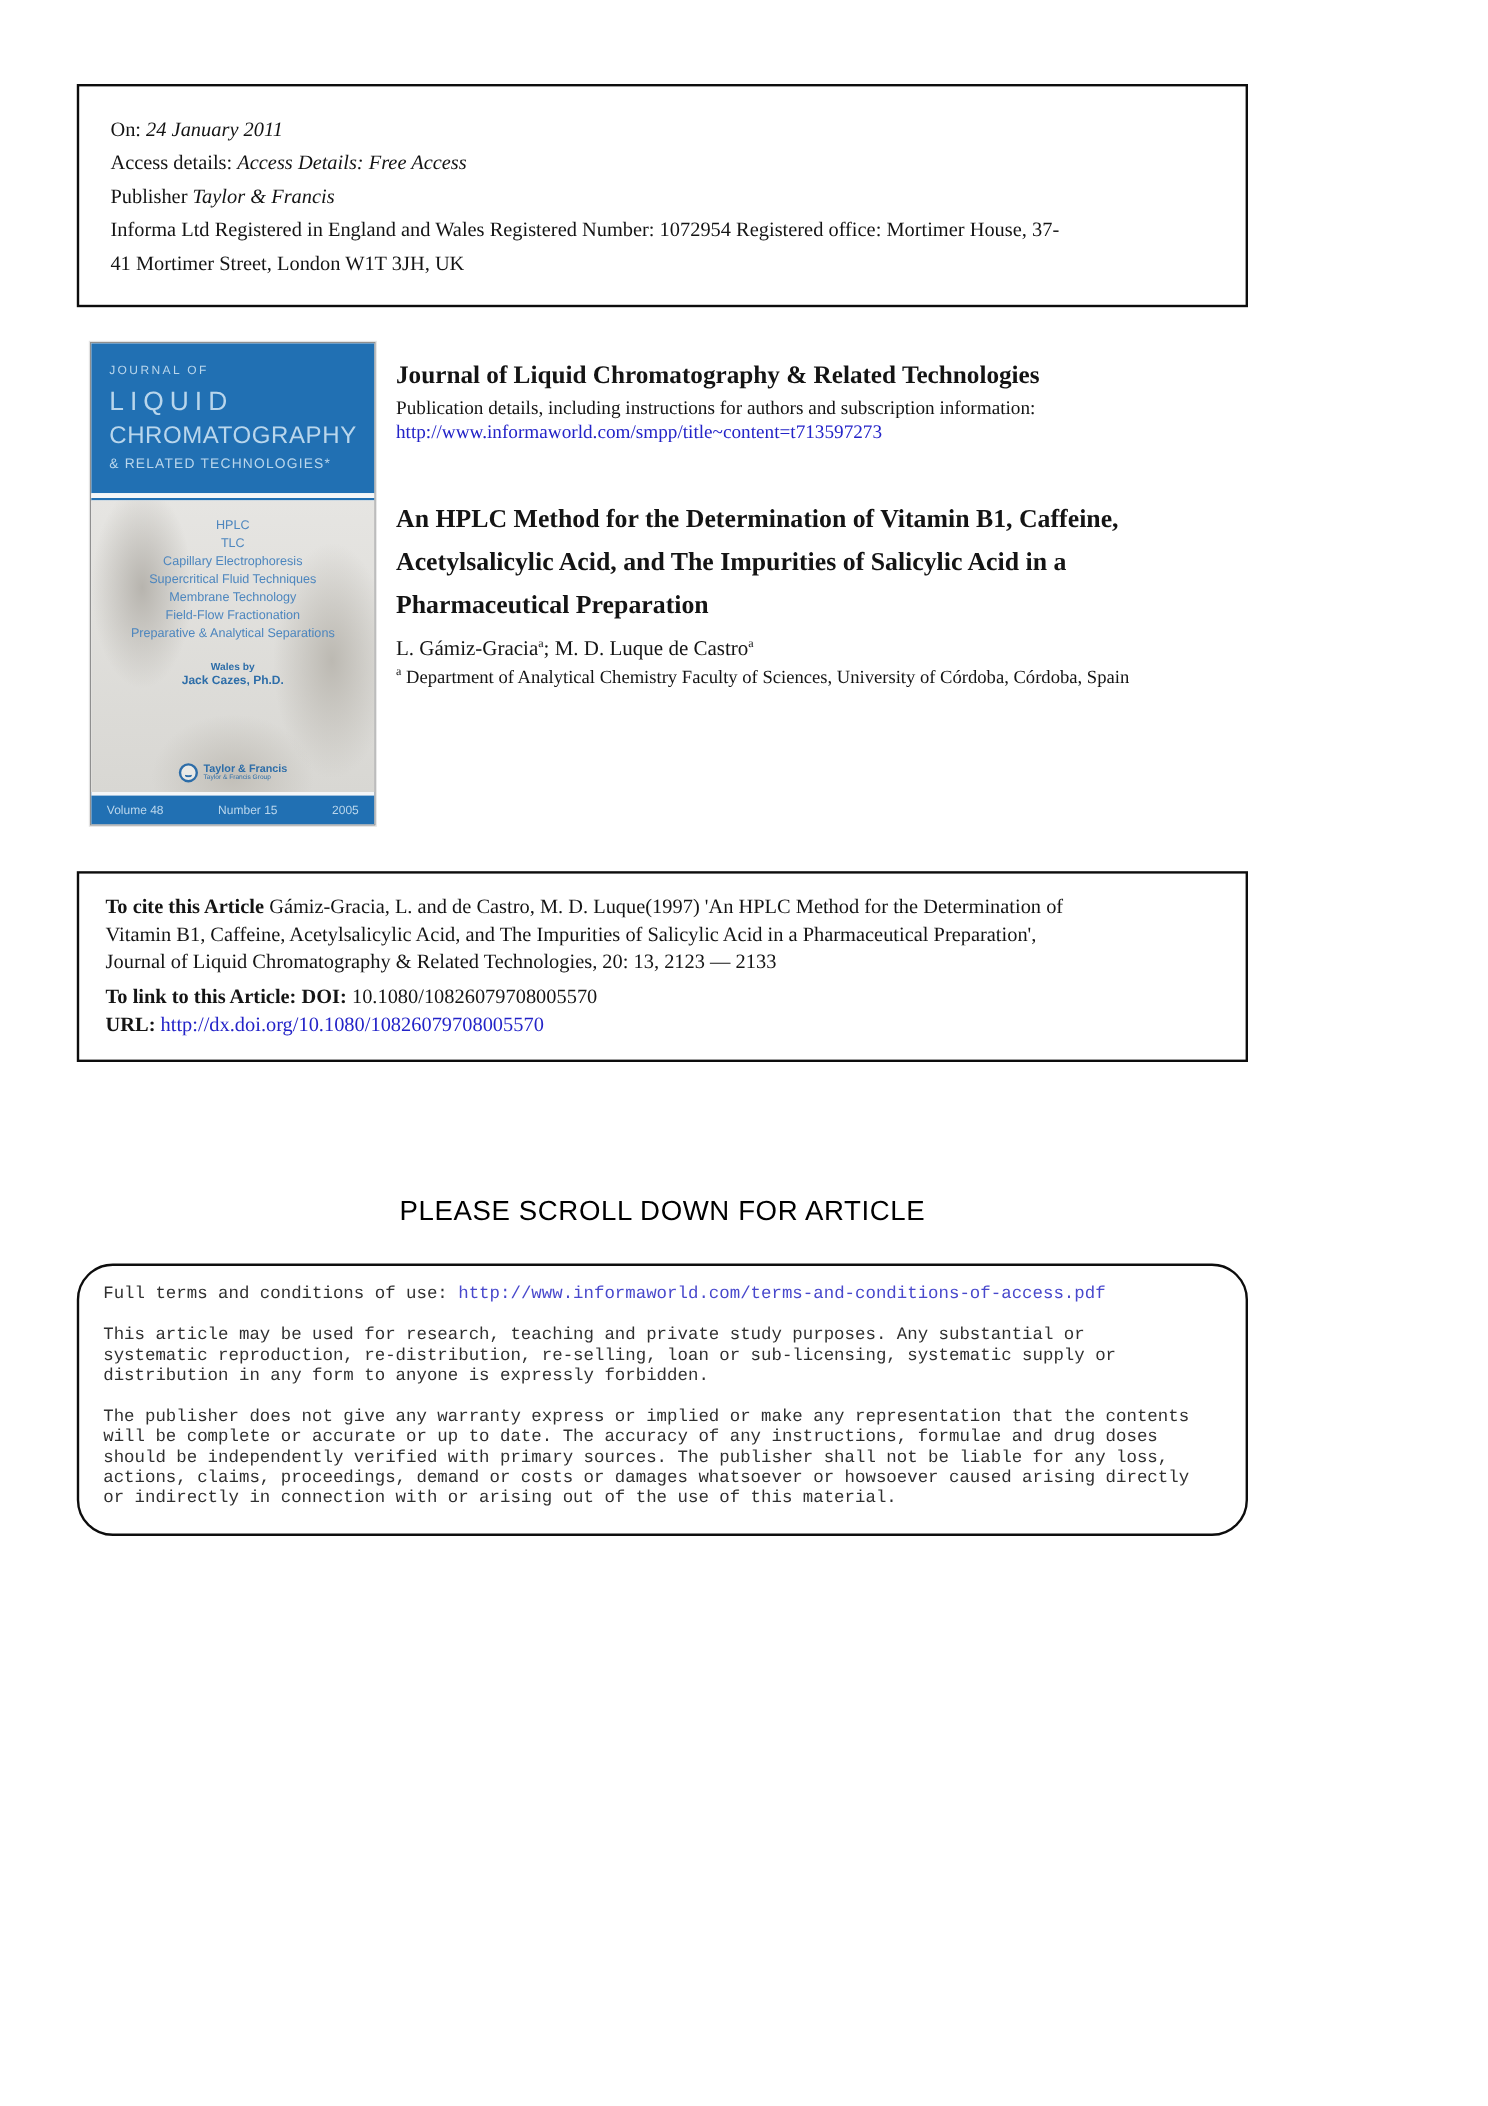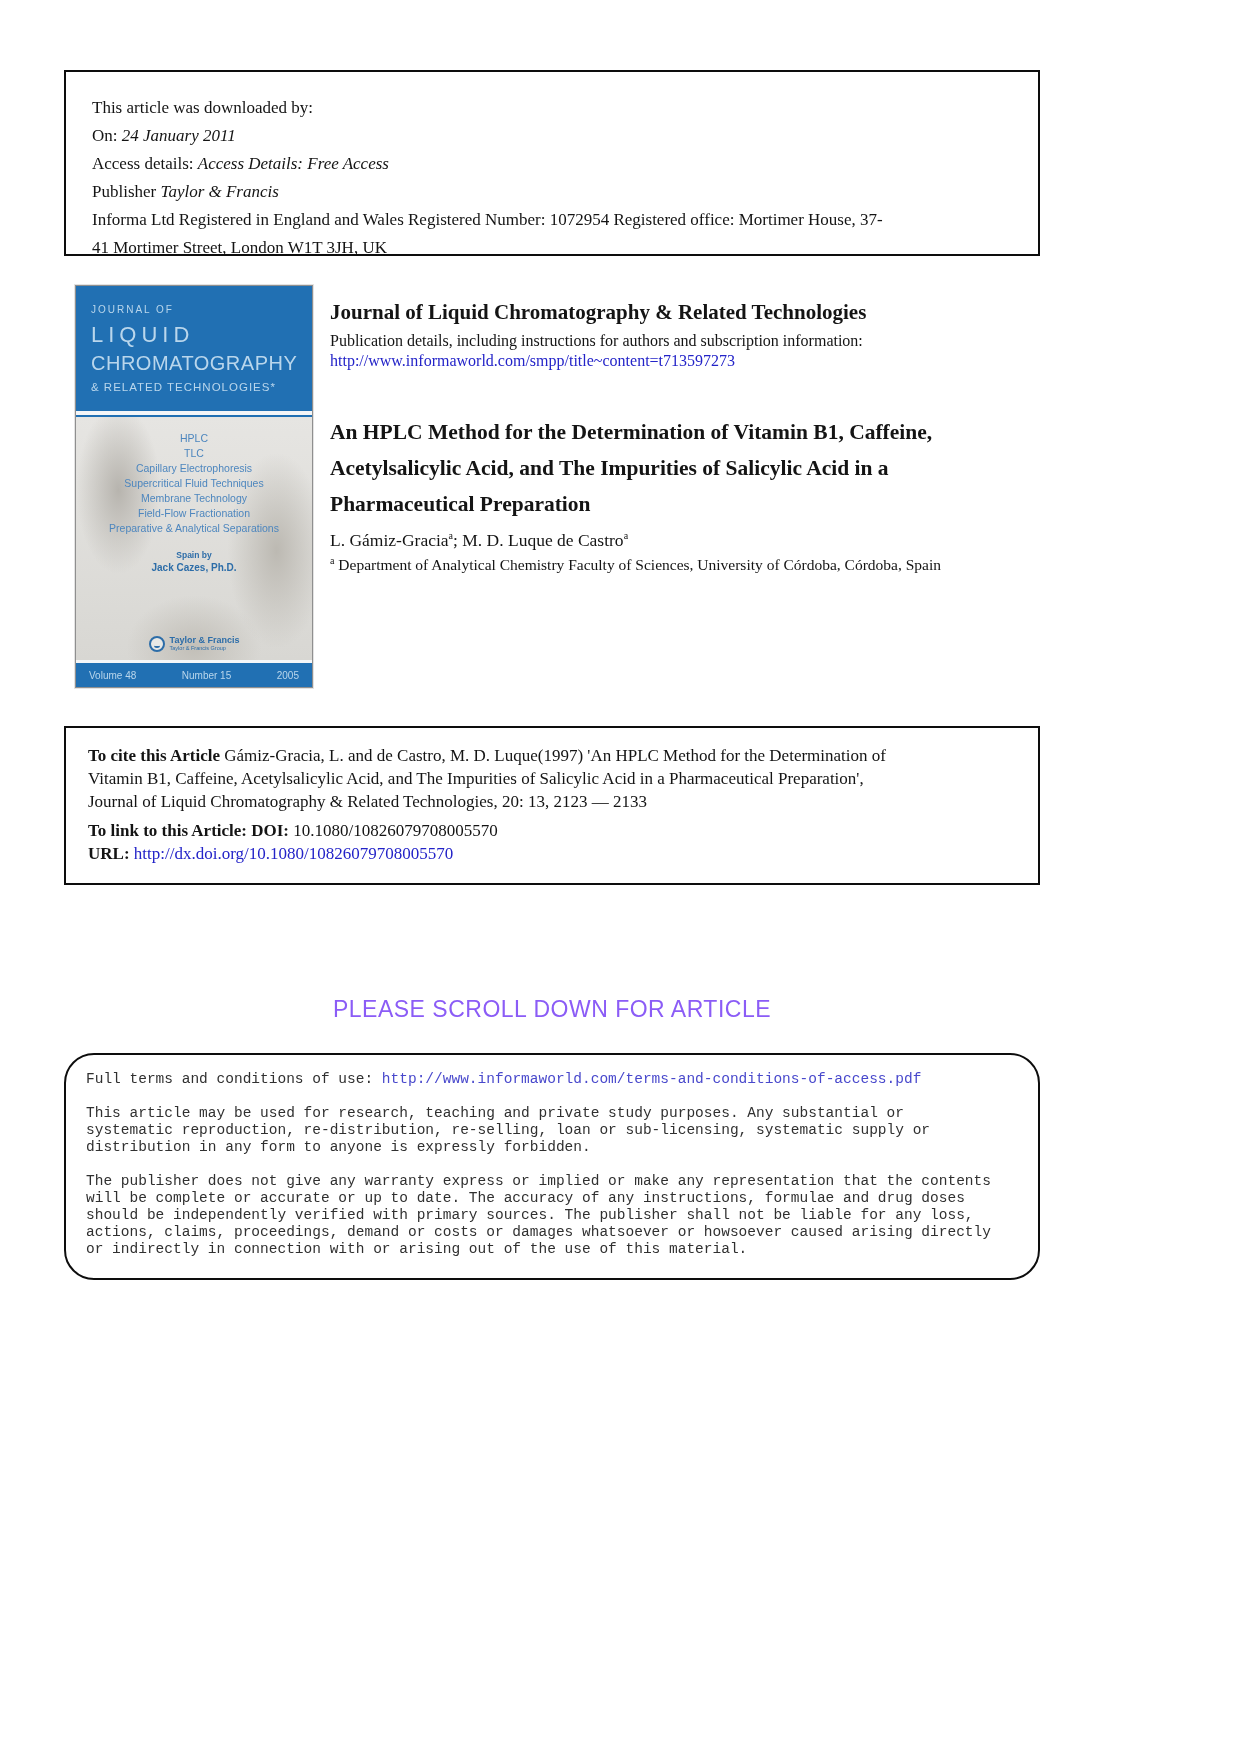--- a/index.html
+++ b/index.html
@@ -86,28 +86,27 @@
   .article-title {
     margin:44px 0 8px 0; font-size:21.5px; font-weight:bold; line-height:36px;
   }
   .authors { margin:0; font-size:17.5px; }
   .affiliation { margin:5px 0 0 0; font-size:15.5px; }
   sup { font-size:10px; vertical-align:super; line-height:0; }
 
   
   .scroll-notice {
     position:absolute; top:996px; left:64px; width:976px; text-align:center;
-    font-family:"Liberation Sans", sans-serif; font-size:23px; letter-spacing:0.5px; color:#8b5cf6;
+    font-family:"Liberation Sans", sans-serif; font-size:23px; letter-spacing:0.5px; color:#000000;
   }
 </style>
 </head>
 <body>
 
 <div class="frame info-box">
-  <div><span>This article was downloaded by:</span></div>
   <div><span>On: </span><span class="it">24 January 2011</span></div>
   <div><span>Access details: </span><span class="it">Access Details: Free Access</span></div>
   <div><span>Publisher </span><span class="it">Taylor &amp; Francis</span></div>
   <div class="pre">Informa Ltd Registered in England and Wales Registered Number: 1072954 Registered office: Mortimer House, 37-
 41 Mortimer Street, London W1T 3JH, UK</div>
 </div>
 
 <div class="cover">
   <div class="cover-header">
     <div class="cover-kicker">JOURNAL OF</div>
@@ -118,21 +117,21 @@
   <div class="cover-sep-white"></div>
   <div class="cover-sep-blue"></div>
   <div class="cover-body">
     <div class="topic">HPLC</div>
     <div class="topic">TLC</div>
     <div class="topic">Capillary Electrophoresis</div>
     <div class="topic">Supercritical Fluid Techniques</div>
     <div class="topic">Membrane Technology</div>
     <div class="topic">Field-Flow Fractionation</div>
     <div class="topic">Preparative &amp; Analytical Separations</div>
-    <div class="edited-by">Spain by</div>
+    <div class="edited-by">Wales by</div>
     <div class="editor">Jack Cazes, Ph.D.</div>
     <div class="tf-logo">
       <span class="tf-circle"></span>
       <span class="tf-text">
         <div class="tf-name">Taylor &amp; Francis</div>
         <div class="tf-sub">Taylor &amp; Francis Group</div>
       </span>
     </div>
   </div>
   <div class="cover-footer">

